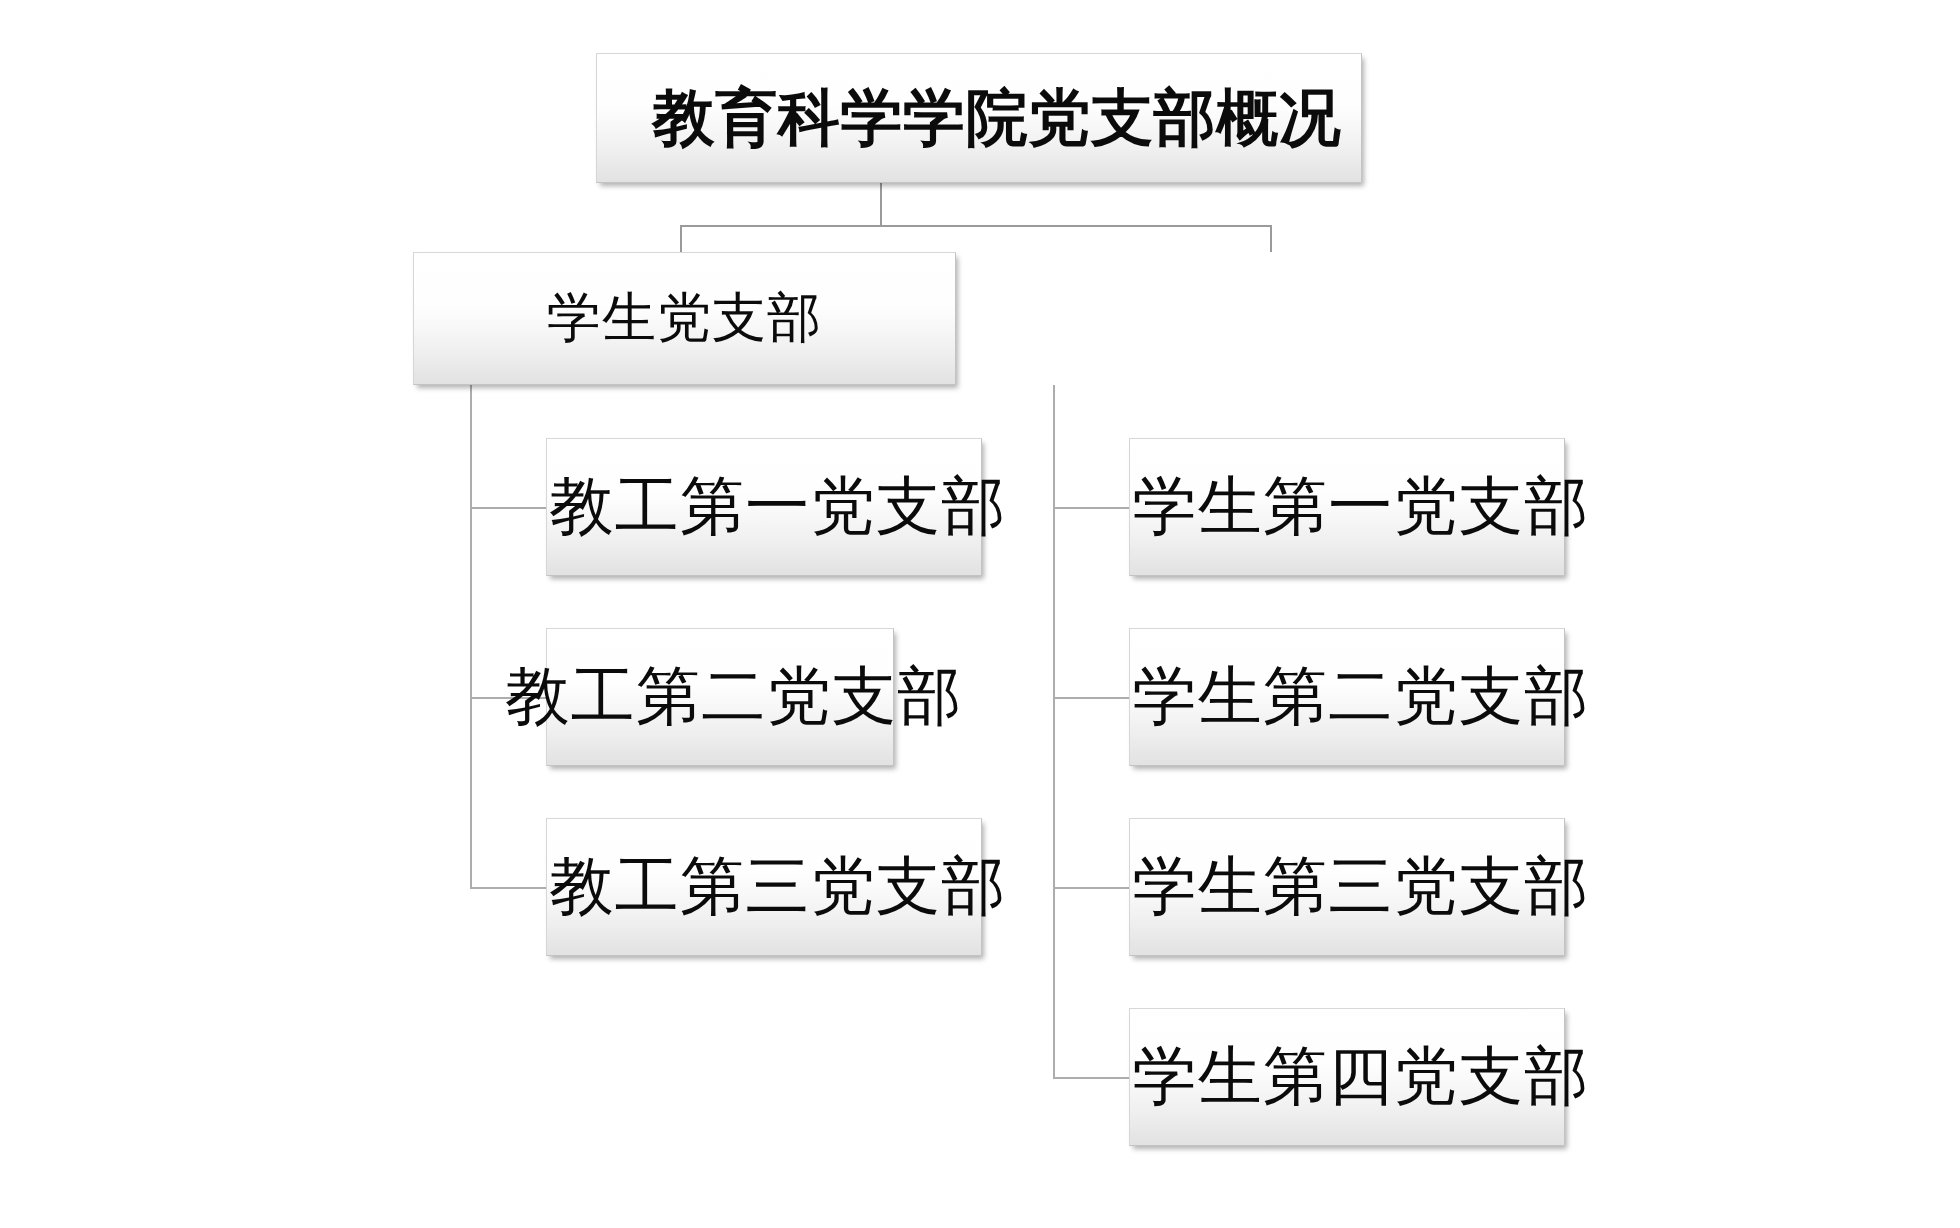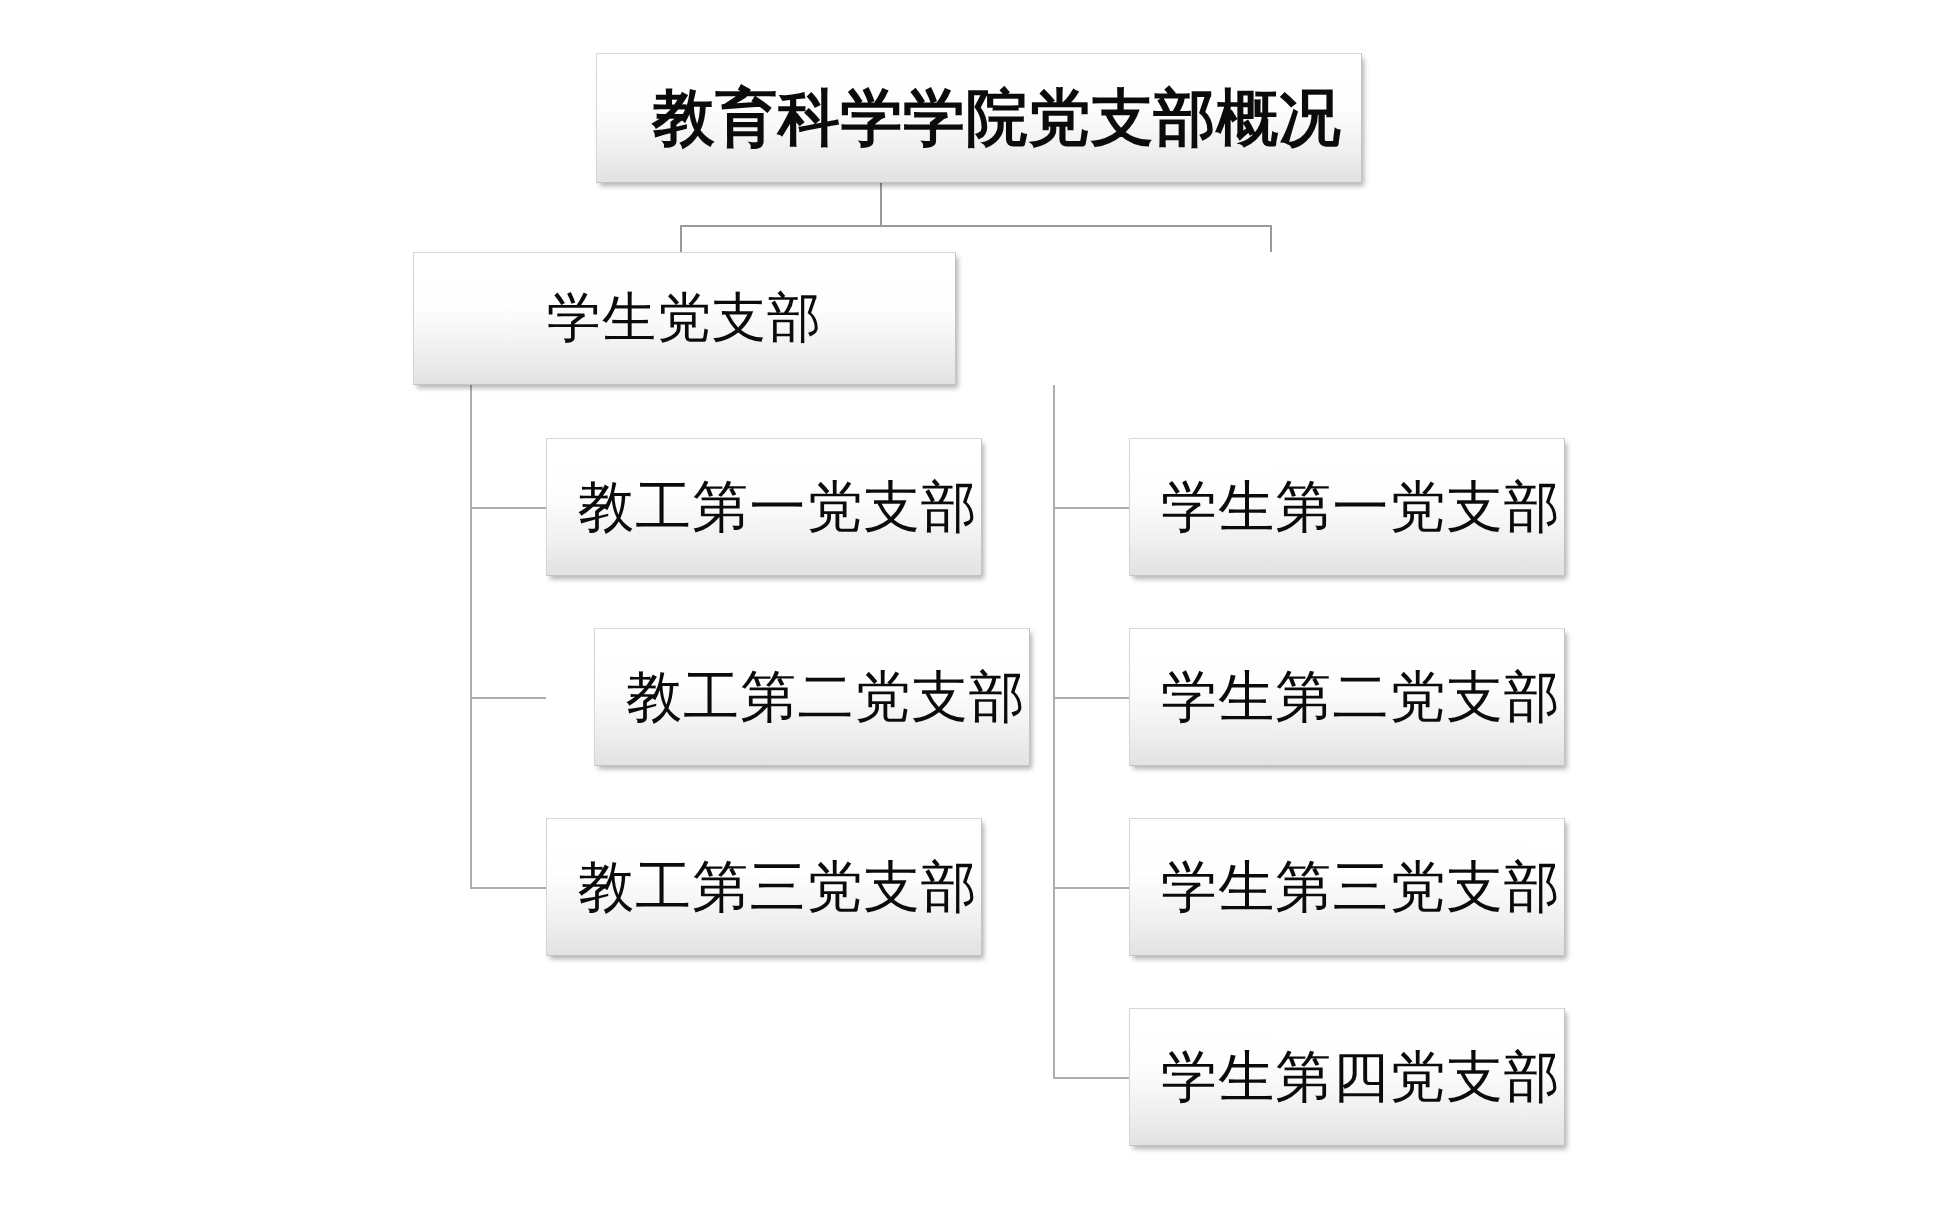--- a/index.html
+++ b/index.html
@@ -46,21 +46,21 @@
   .node-root {
     font-size: 62px;
     font-weight: 700;
     letter-spacing: 0.01em;
   }
   .node-branch {
     font-size: 54px;
     font-weight: 400;
   }
   .node-leaf {
-    font-size: 56px;
+    font-size: 64px;
     font-weight: 400;
     padding-left: 28px;
   }
 
   
   .conn {
     position: absolute;
     background: #9a9a9a;
     z-index: 1;
   }
@@ -98,21 +98,21 @@
 
   <div class="node node-branch" style="left:413px; top:252px; width:543px; height:133px;">
     <span>学生党支部</span>
   </div>
 
 
   <div class="node node-leaf" style="left:546px; top:438px; width:436px; height:138px;">
     <span>教工第一党支部</span>
   </div>
 
-  <div class="node node-leaf" style="left:546px; top:628px; width:436px; height:138px;margin-left:48px;">
+  <div class="node node-leaf" style="left:546px; top:628px; width:348px; height:138px;">
     <span>教工第二党支部</span>
   </div>
 
   <div class="node node-leaf" style="left:1129px; top:438px; width:436px; height:138px;">
     <span>学生第一党支部</span>
   </div>
 
   <div class="node node-leaf" style="left:546px; top:818px; width:436px; height:138px;">
     <span>教工第三党支部</span>
   </div>

